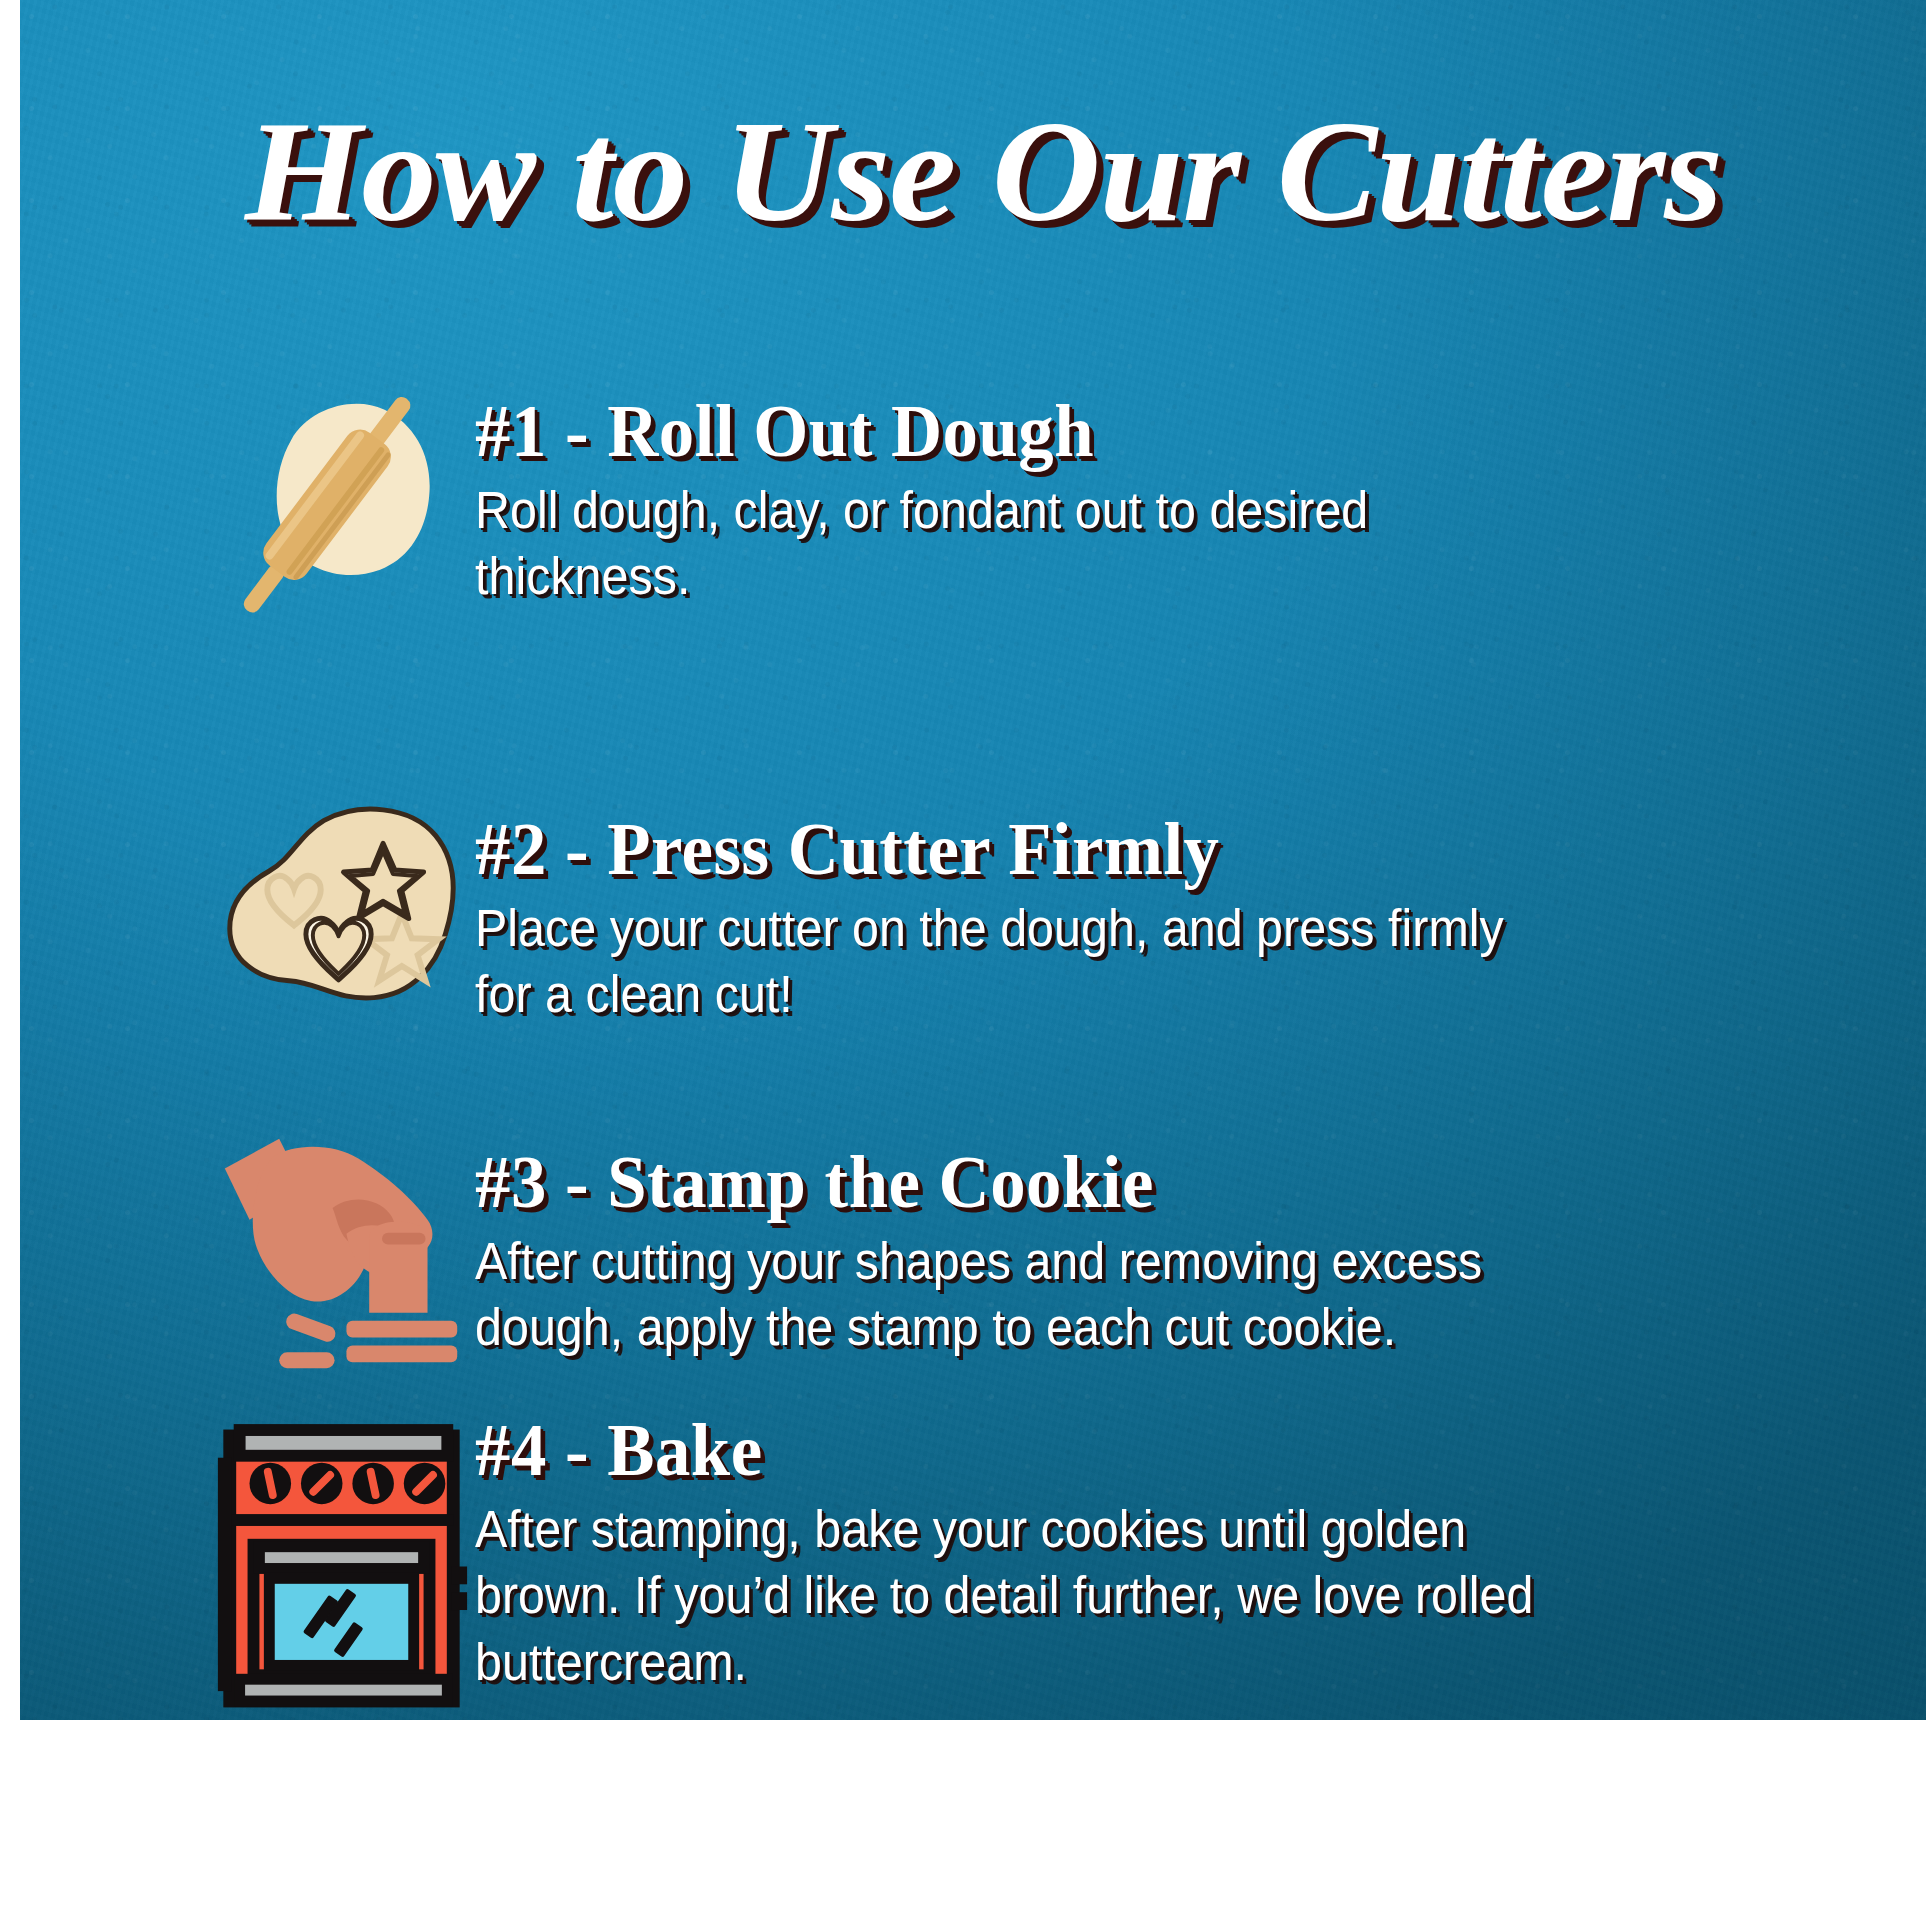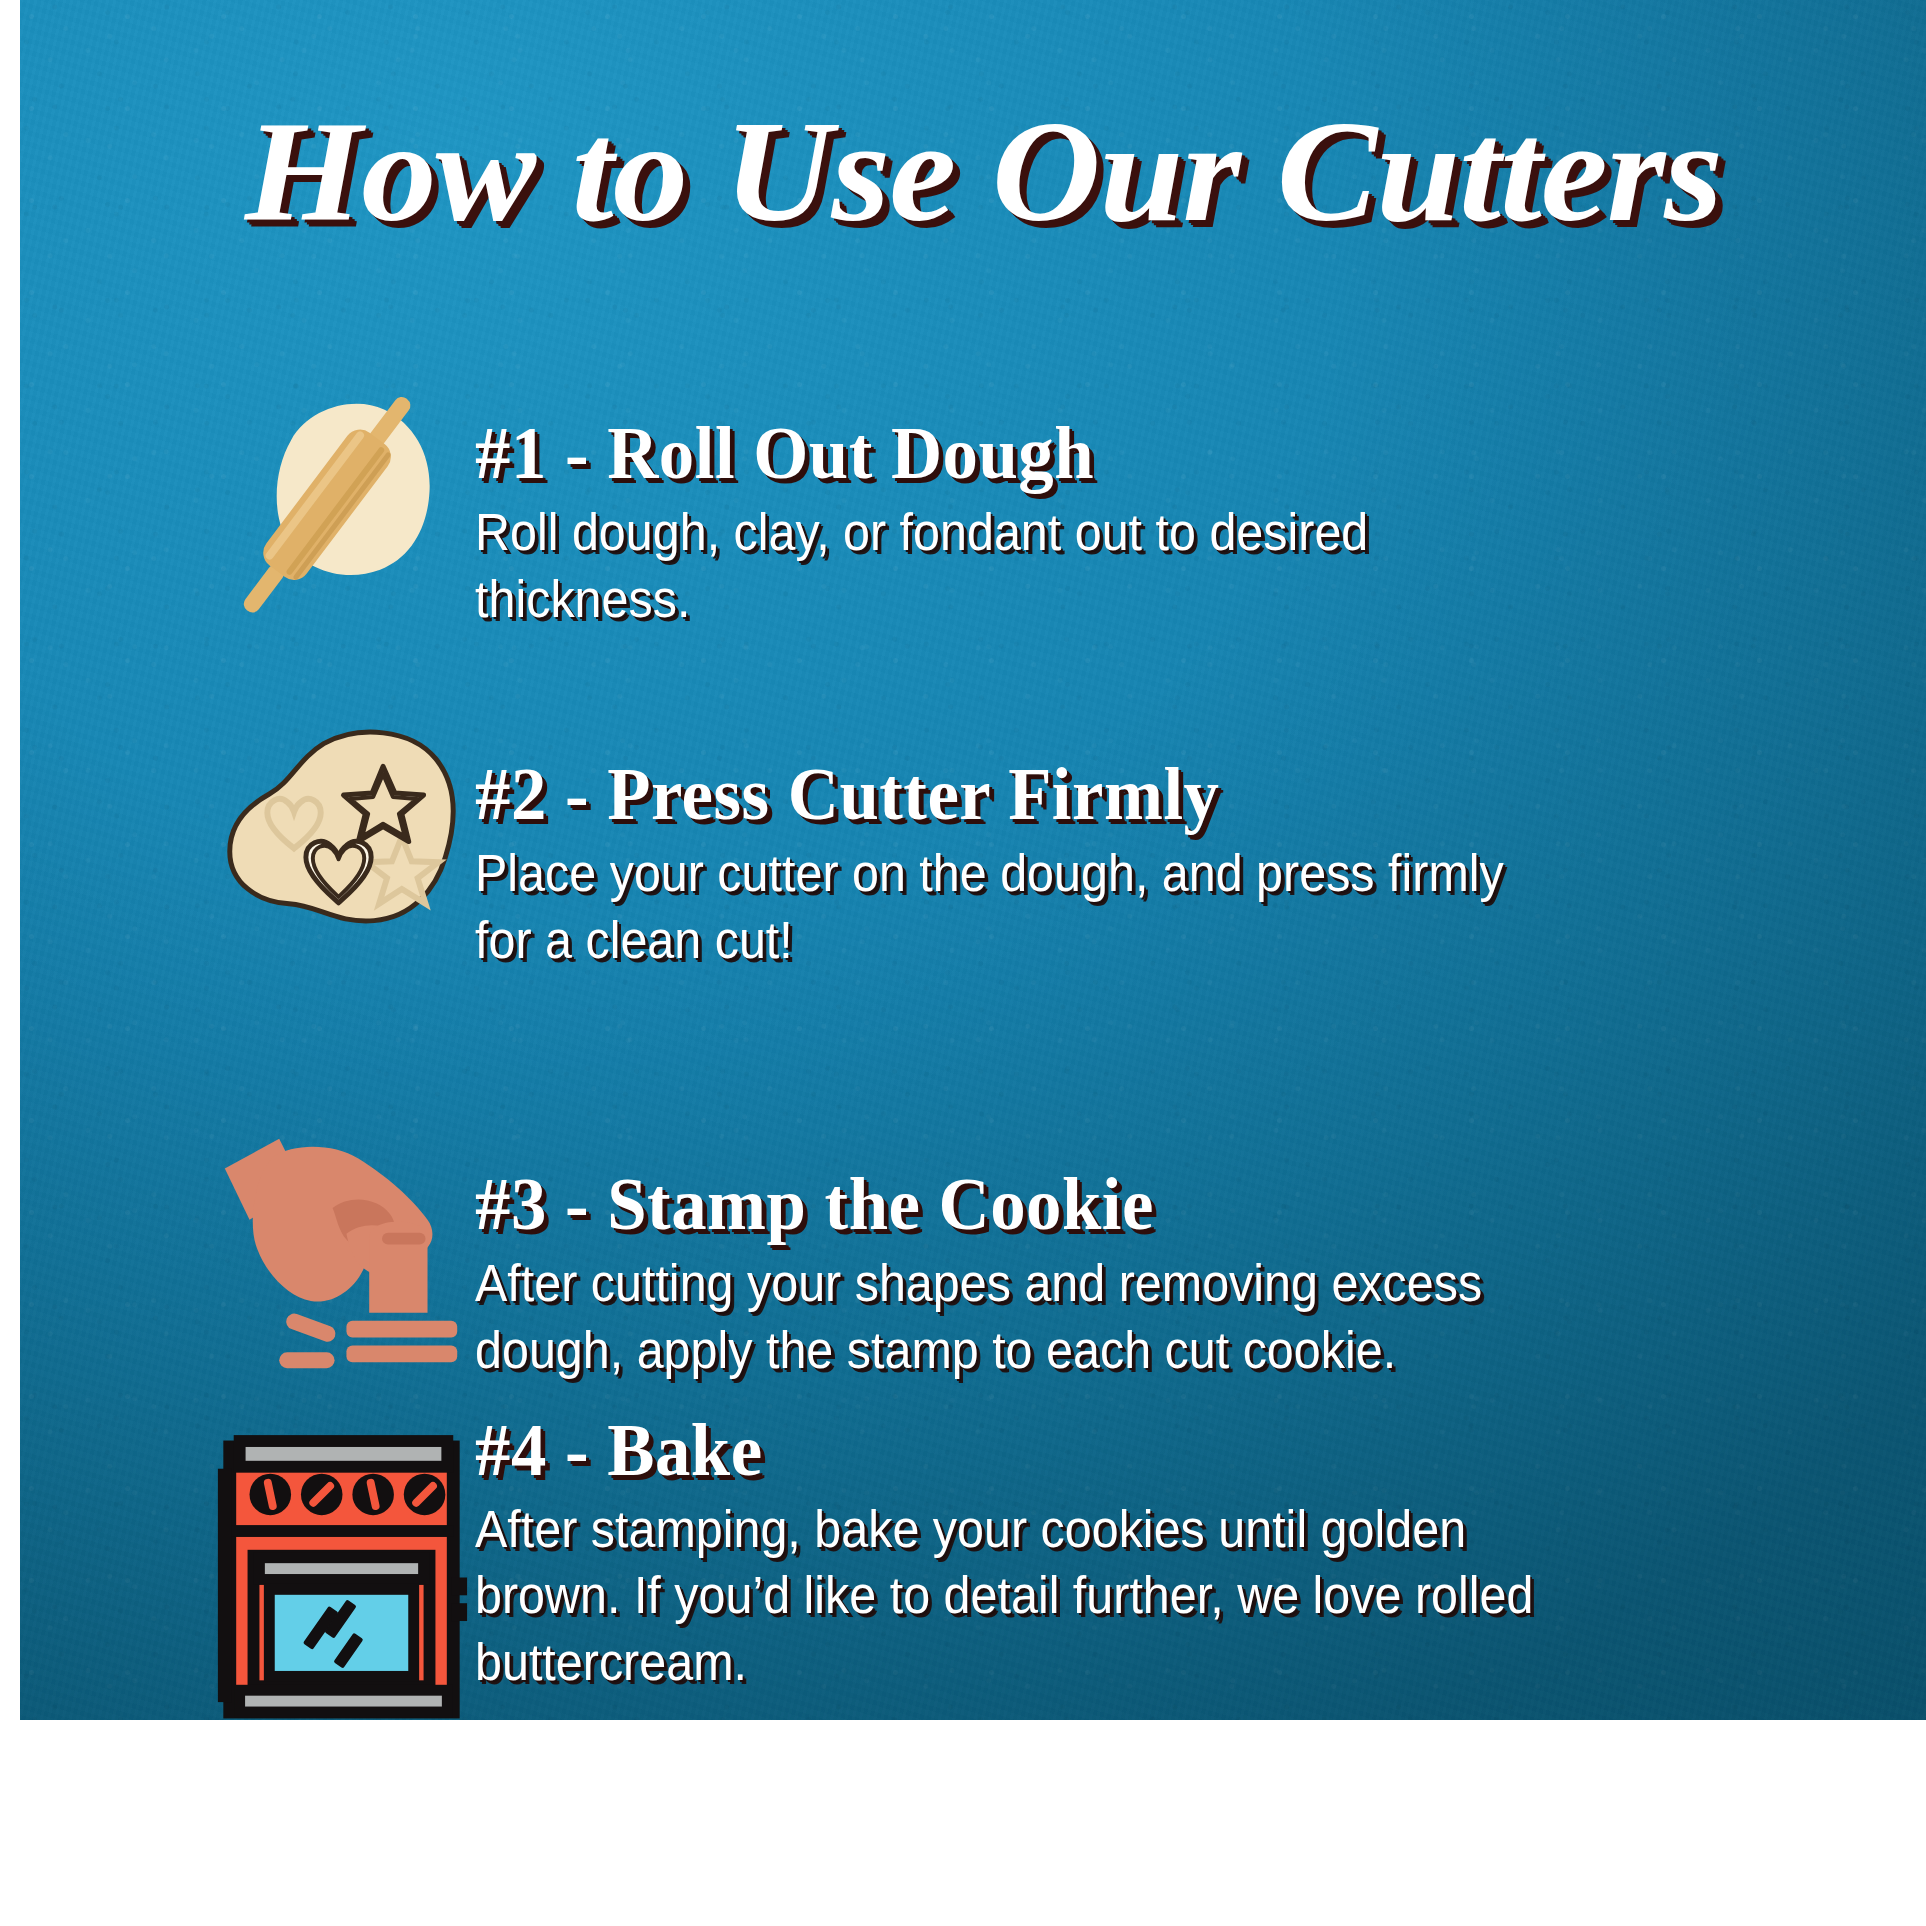--- a/index.html
+++ b/index.html
@@ -85,21 +85,21 @@
     white-space:nowrap;
     transform:scaleX(1.04);
   }
 
   
   .step {
     position:absolute;
     left:188px;
     width:1624px;
     display:flex;
-    align-items:flex-end;
+    align-items:center;
     gap:0;
   }
   .step-icon {
     flex:0 0 267px;
     height:267px;
     position:relative;
   }
   .step-text { flex:1 1 auto; padding-top:6px; }
 
   .step-heading {
@@ -126,21 +126,21 @@
     max-width:1139px;
     text-shadow:
        4px 4px 0 rgba(32,12,10,.92),
        2px 2px 0 rgba(32,12,10,.92);
     transform:scaleX(.95);
     transform-origin:left top;
   }
 
   
   #step-1 { top:366px; }
-  #step-2 { top:707px; }
+  #step-2 { top:784px; }
   #step-3 { top:1117px; }
   #step-4 { top:1408px; }
 
   svg { display:block; overflow:visible; }
 </style>
 </head>
 <body>
 
 <div id="poster">
   <div id="texture"></div>

